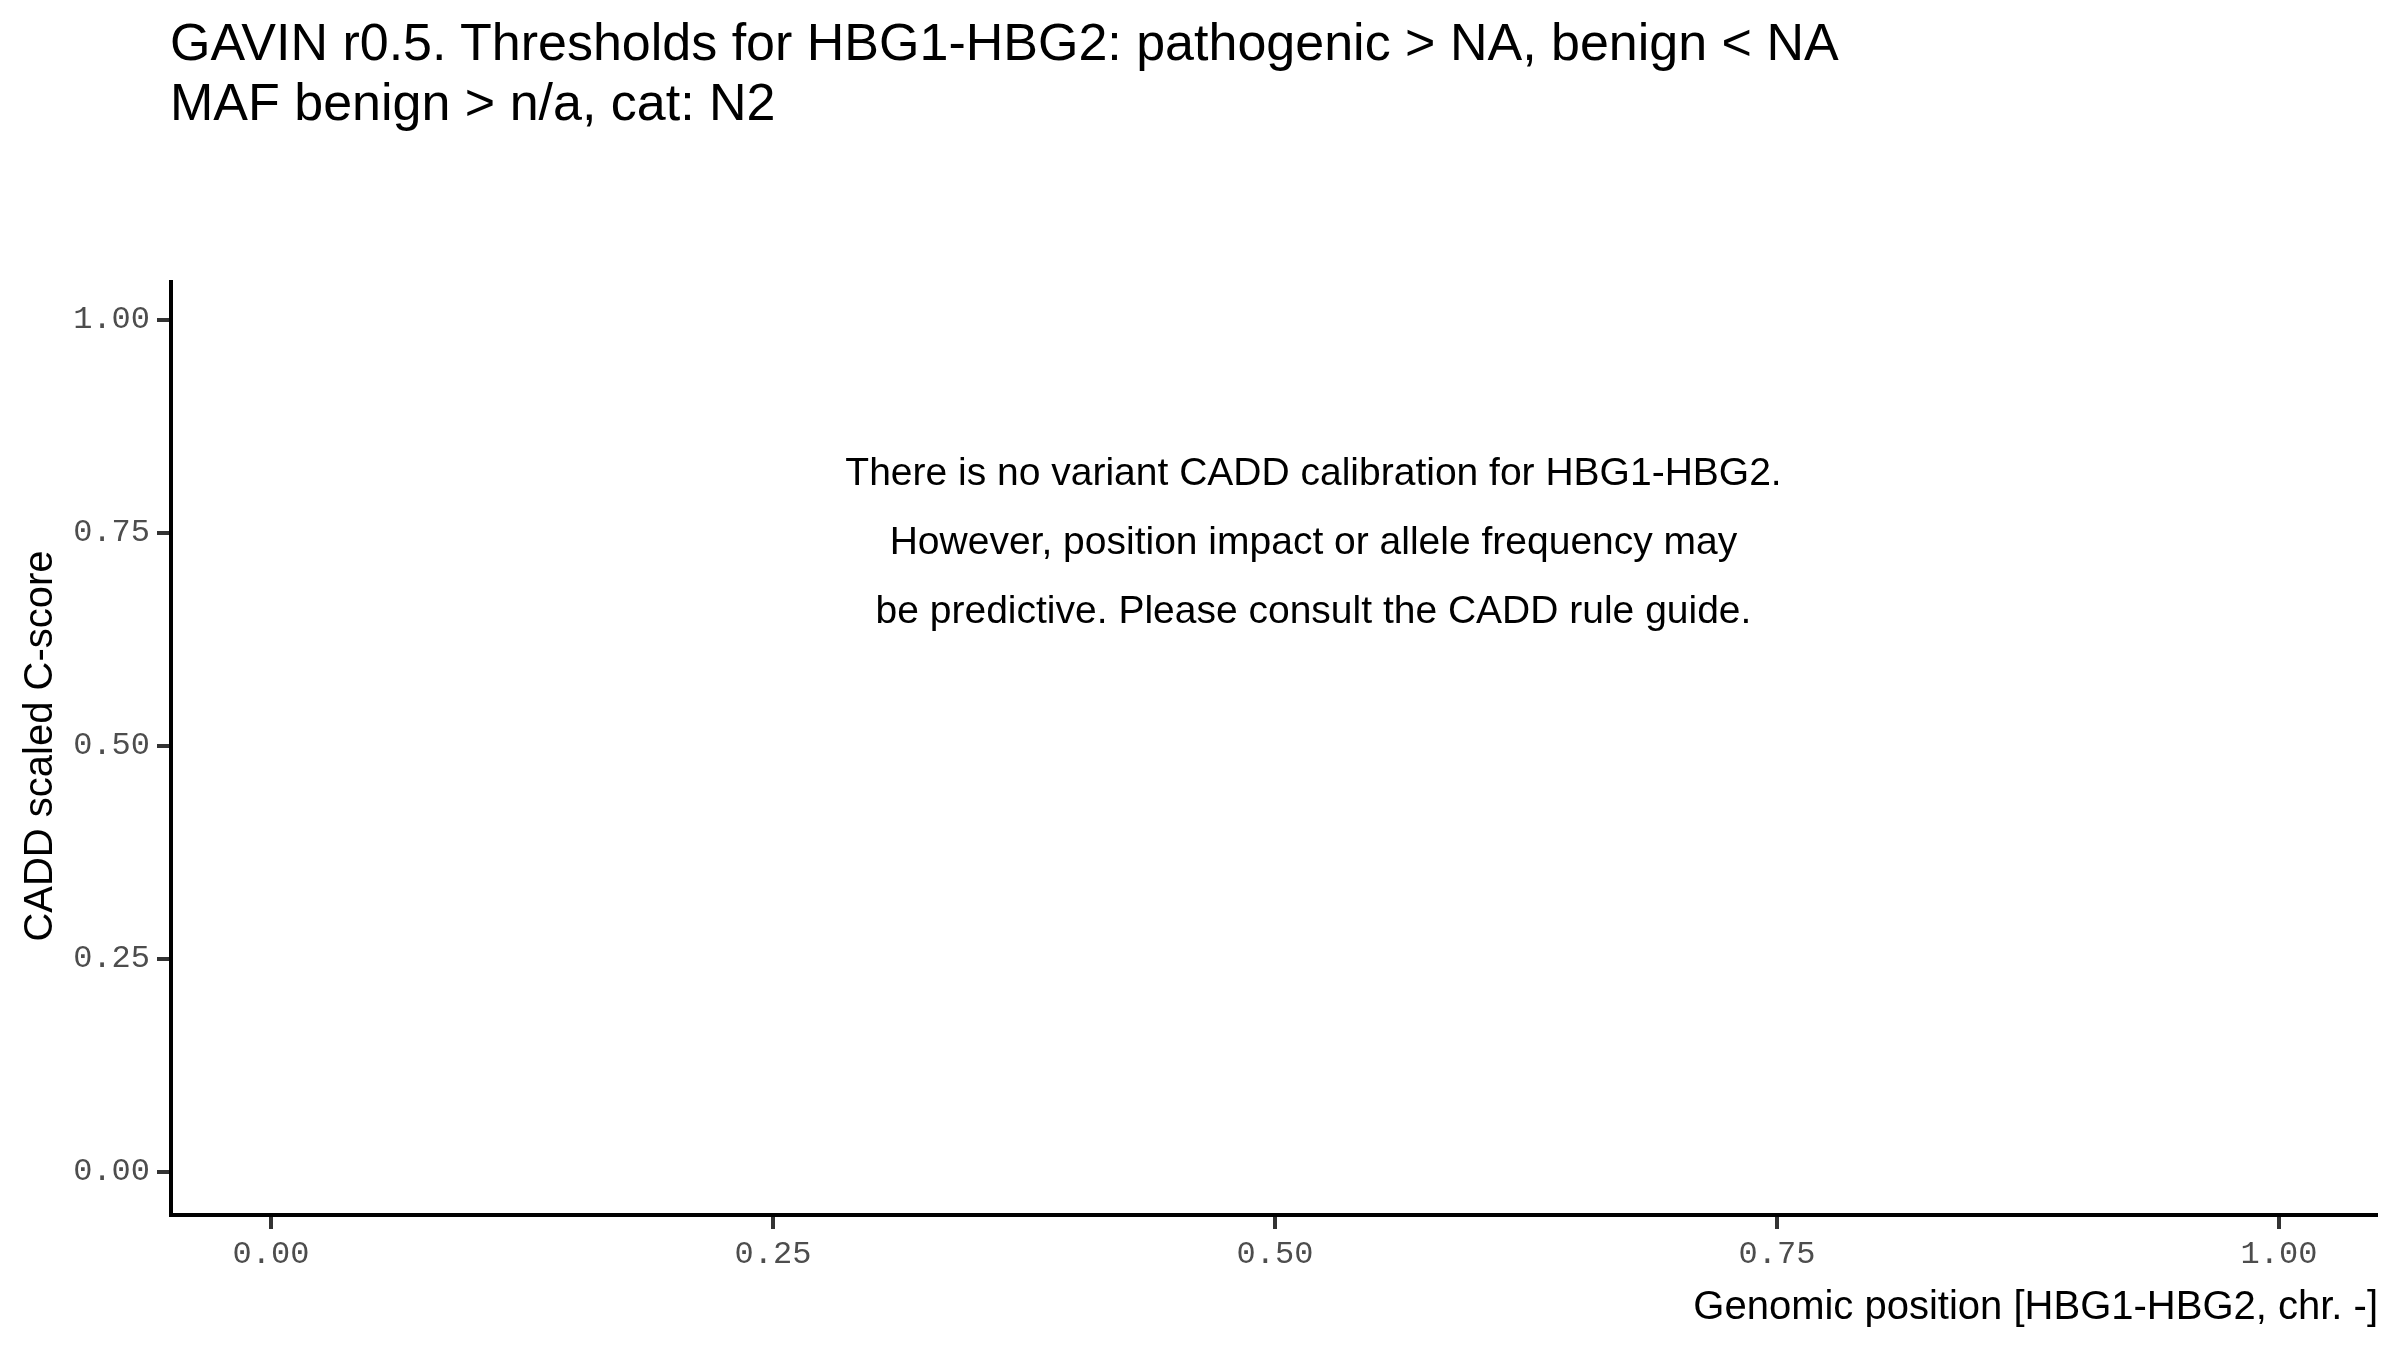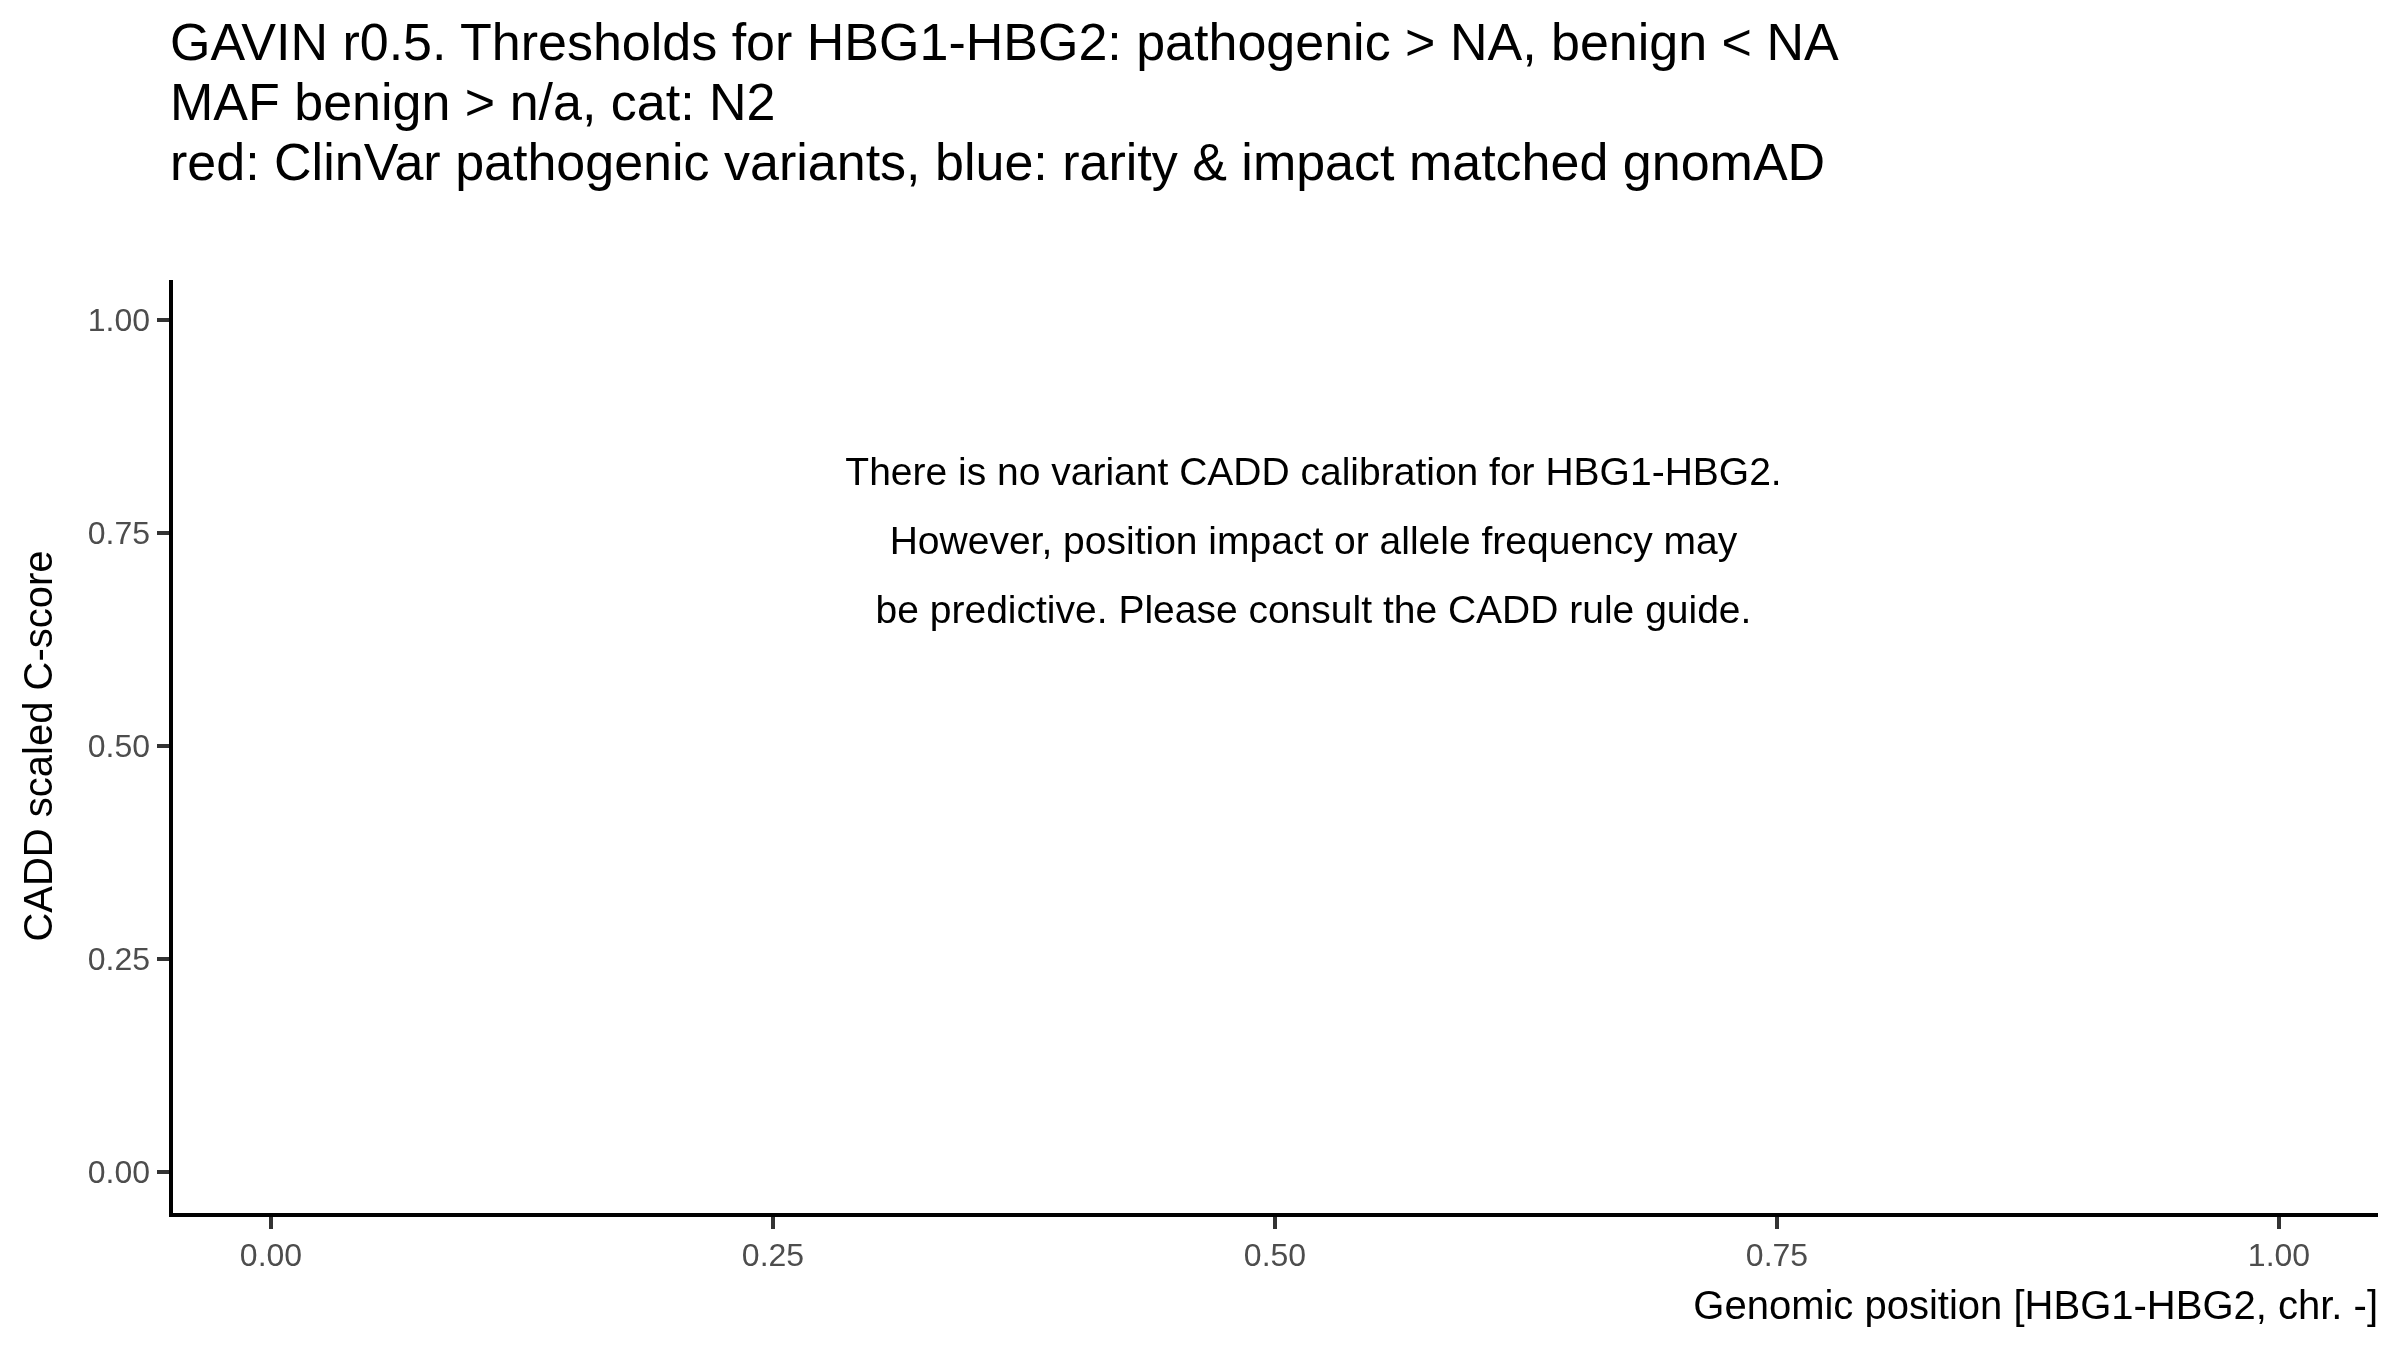--- a/index.html
+++ b/index.html
@@ -38,20 +38,21 @@
     color: #000000;
     margin-left: 40px;
   }
   .tick-mark { position: absolute; background: #333333; }
   .tick-mark.y { width: 12px; height: 4px; left: 157px; }
   .tick-mark.x { width: 4px; height: 12px; top: 1217px; }
   .tick-label {
     position: absolute;
     color: #4d4d4d;
     font-size: 32px;
+    font-family: Liberation Mono, monospace;
   }
   .tick-label.y {
     right: 2250px;           
     line-height: 36px;
     white-space: nowrap;
     text-align: right;
   }
   .tick-label.x {
     width: 160px;
     text-align: center;
@@ -76,21 +77,20 @@
   }
 </style>
 </head>
 <body>
 
 <div id="plot">
 
   <div class="title-block">
     <div>GAVIN r0.5. Thresholds for HBG1-HBG2: pathogenic &gt; NA, benign &lt; NA</div>
     <div>MAF benign &gt; n/a, cat: N2</div>
-    <div>red: ClinVar pathogenic variants, blue: rarity &amp; impact matched gnomAD</div>
   </div>
 
   <div class="panel"></div>
 
   <div class="annotation-block">
     <div>There is no variant CADD calibration for HBG1-HBG2.</div>
     <div>However, position impact or allele frequency may</div>
     <div>be predictive. Please consult the CADD rule guide.</div>
   </div>
 

